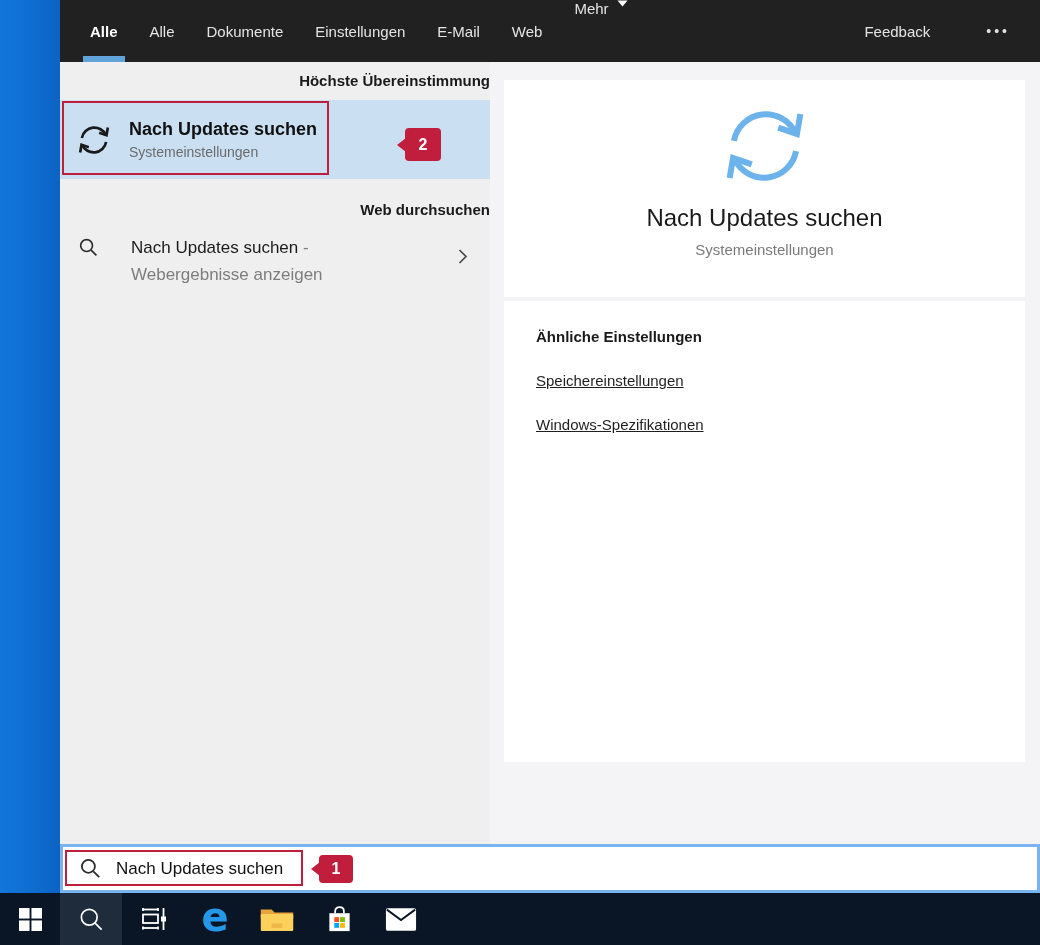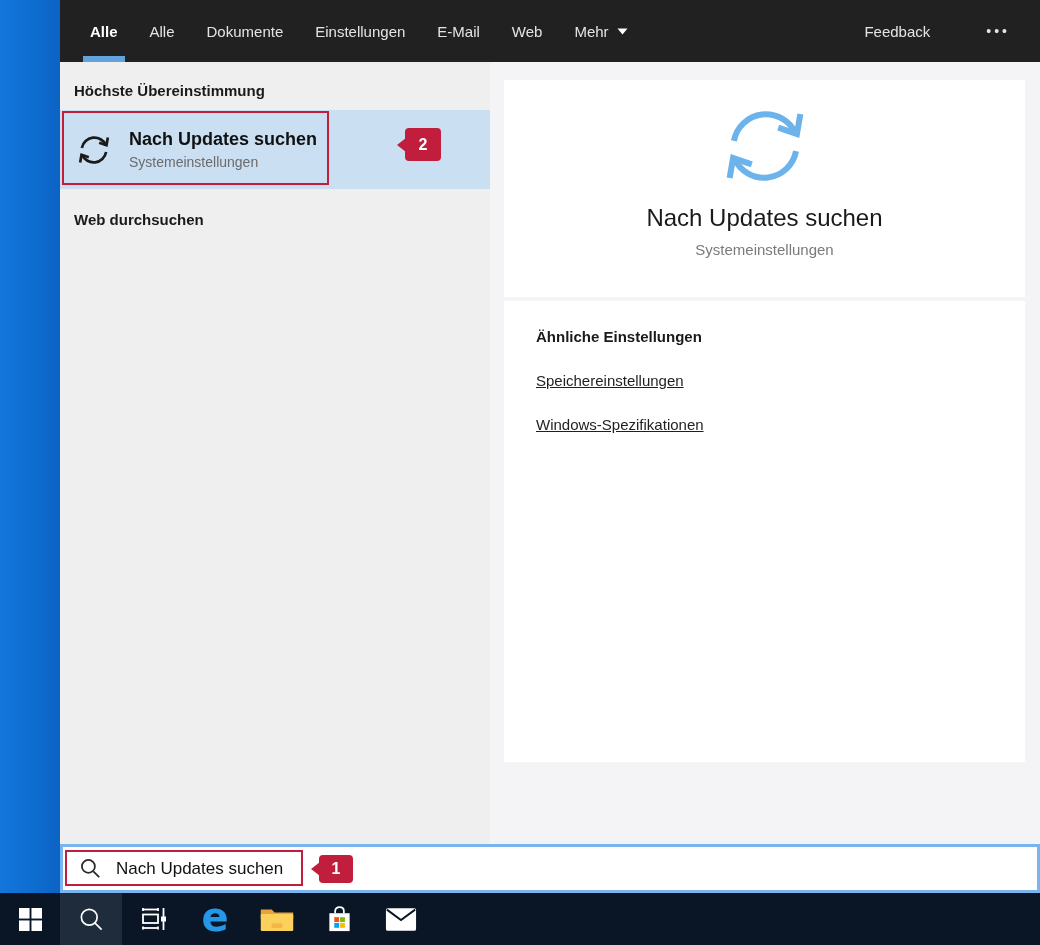--- a/index.html
+++ b/index.html
@@ -13,29 +13,29 @@
 
   
   .search-window { position:absolute; left:60px; top:0; width:980px; height:893px; background:#1d4ed8; }
 
   
   .nav { height:62px; background:#212121; display:flex; align-items:stretch; padding-left:30px; }
   .nav-tabs { display:flex; gap:32px; align-items:stretch; }
   .tab { position:relative; display:flex; align-items:center; font-size:15px; color:#e4e4e4; cursor:default; }
   .tab.active { color:#fff; font-weight:bold; }
   .tab-underline { position:absolute; left:-7px; right:-7px; bottom:0; height:6px; background:#61a3da; }
-  .tab-more { display:flex; align-items:center; gap:8px; }
+  .tab-more { display:flex; align-items:flex-start; gap:8px; }
   .nav-right { margin-left:auto; display:flex; align-items:center; gap:56px; padding-right:30px; }
   .feedback { font-size:15px; color:#e4e4e4; }
   .overflow-dots { font-size:14px; color:#e4e4e4; letter-spacing:3px; }
 
   
   .body { position:absolute; top:62px; left:0; right:0; height:782px; display:flex; }
   .left-panel { width:430px; background:#efefef; position:relative; flex:none; }
-  .lp-header { padding:20px 0 0 14px; font-size:15px; font-weight:bold; color:#1a1a1a; }
+  .lp-header { padding:10px 0 0 14px; font-size:15px; font-weight:bold; color:#1a1a1a;text-align:right; }
   .best-match-row { margin-top:11px; height:79px; background:#cbdff3; display:flex; align-items:center; position:relative; cursor:default; }
   .bm-icon { margin-left:16px; flex:none; }
   .bm-text { margin-left:17px; }
   .bm-title { font-size:18px; font-weight:bold; color:#111; }
   .bm-sub { font-size:14px; color:#6b6b6b; margin-top:4px; }
   .annot-rect { position:absolute; border:2px solid #c01e3c; pointer-events:none; }
   .annot-rect.r2 { left:2px; top:1px; width:267px; height:74px; }
   .lp-header.web { padding-top:22px; }
   .web-item { margin-top:16px; position:relative; display:flex; padding-left:18px; cursor:default; }
   .web-icon { margin-top:3px; flex:none; }
@@ -139,20 +139,35 @@
           </svg>
           <div class="bm-text">
             <div class="bm-title">Nach Updates suchen</div>
             <div class="bm-sub">Systemeinstellungen</div>
           </div>
           <div class="annot-rect r2"></div>
         </div>
 
         <div class="lp-header web">Web durchsuchen</div>
 
+        <div class="web-item">
+          <svg class="web-icon" width="21" height="21" viewBox="0 0 22 22">
+            <g stroke="#2a2a2a" stroke-width="1.7" fill="none">
+              <circle cx="9" cy="9" r="6.2"></circle>
+              <path d="M13.7 13.7 L19.3 19.3"></path>
+            </g>
+          </svg>
+          <div class="web-text">
+            <span>Nach Updates suchen</span>
+            <span class="web-suffix">- Webergebnisse anzeigen</span>
+          </div>
+          <svg class="web-chevron" width="10" height="17" viewBox="0 0 10 16">
+            <path d="M1.5 1.5 L8 8 L1.5 14.5" stroke="#4a4a4a" stroke-width="1.7" fill="none"></path>
+          </svg>
+        </div>
       </div>
 
       <div class="right-area">
         <div class="card card-main">
           <svg class="preview-icon" width="92" height="92" viewBox="0 0 32 32">
             <g stroke="#6cb3ec" stroke-width="2.1" fill="none">
               <path d="M5.2 14.2 A11.3 11.3 0 0 1 26.6 11.6"></path>
               <path d="M20.6 9.6 L27.1 11.8 L28.3 4.9"></path>
               <path d="M26.8 17.8 A11.3 11.3 0 0 1 5.4 20.4"></path>
               <path d="M11.4 22.4 L4.9 20.2 L3.7 27.1"></path>

